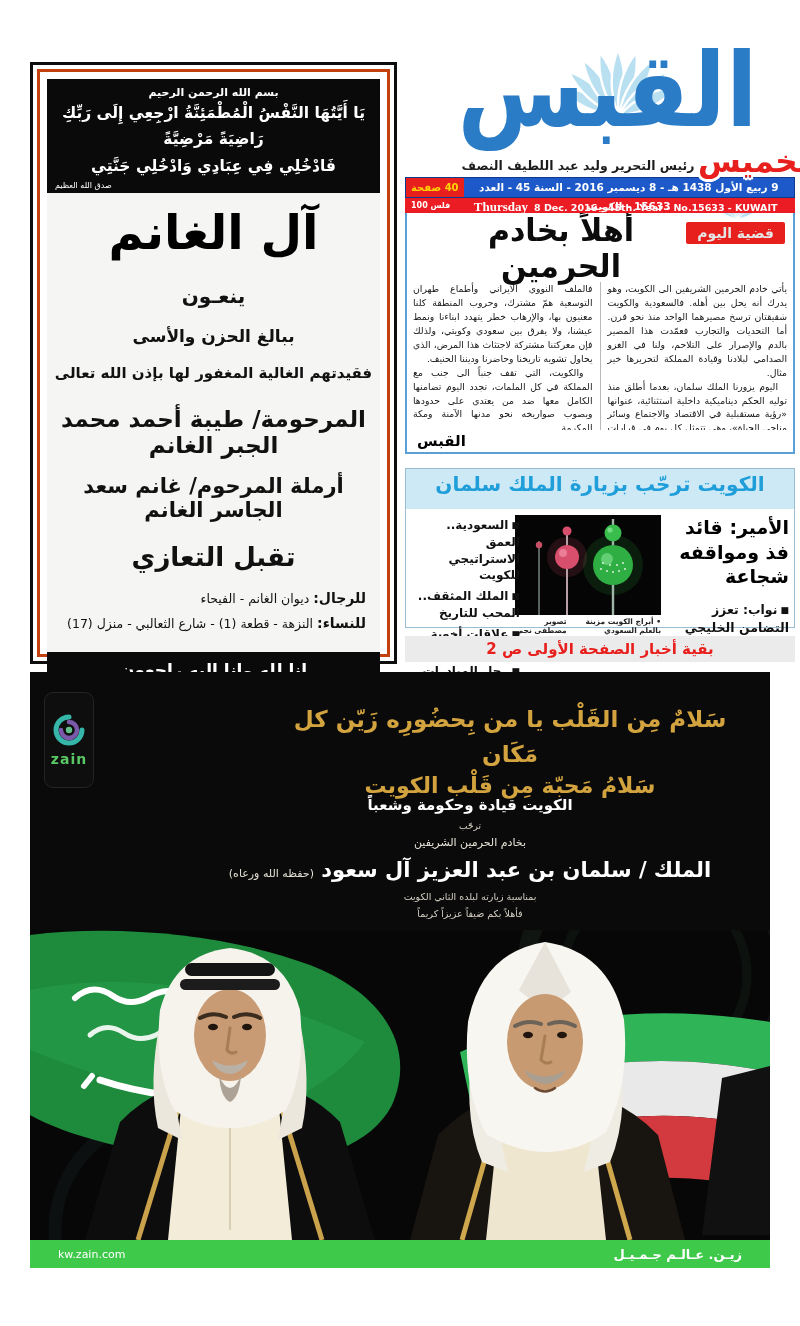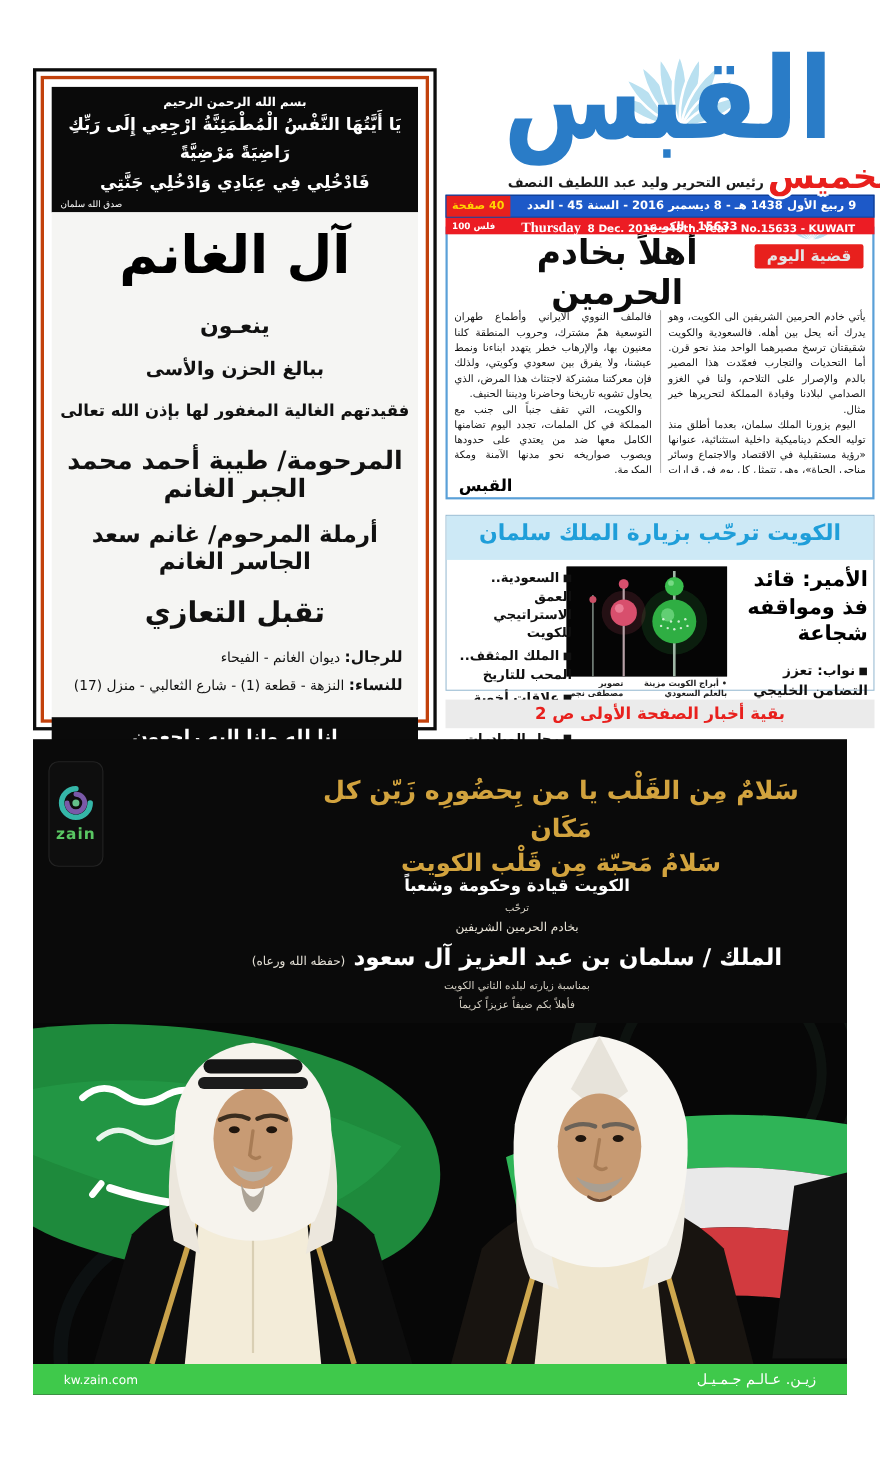--- a/index.html
+++ b/index.html
@@ -126,21 +126,21 @@
   .king-honorific { font-size:11px; font-weight:normal; color:#e4e0d6; }
   .adl4 { font-size:9.5px; color:#d6d1c5; margin-bottom:6px; }
   .adl5 { font-size:9.5px; color:#d6d1c5; }
   .leaders { position:absolute; left:0; bottom:28px; width:740px; height:310px; }
   .leaders svg { display:block; width:100%; height:100%; }
   .ad-footer {
     position:absolute; left:0; bottom:0; width:740px; height:28px; background:#3fc94b;
     display:flex; align-items:center; justify-content:space-between; padding:0 28px; color:#fff;
   }
   .ad-url { font-size:11px; }
-  .ad-slogan { font-size:13px; font-weight:normal; direction:rtl; }
+  .ad-slogan { font-size:13px; font-weight:bold; direction:rtl; }
 </style>
 </head>
 <body>
 
 <div class="page">
 
   <header>
     <svg class="lotus-big" viewBox="-58 -60 116 62" aria-hidden="true">
       <g fill="#b9e0f0" stroke="#ffffff" stroke-width="2">
         <path transform="rotate(-64)" d="M0,-2 C-7,-18 -7,-38 0,-55 C7,-38 7,-18 0,-2 Z"></path>
@@ -168,21 +168,21 @@
       </div>
     </div>
   </header>
 
   <aside class="obituary">
     <div class="ob-inner">
       <div class="ob-quran">
         <div class="ob-bismillah">بسم الله الرحمن الرحيم</div>
         <div class="ob-verse">يَا أَيَّتُهَا النَّفْسُ الْمُطْمَئِنَّةُ ارْجِعِي إِلَى رَبِّكِ رَاضِيَةً مَرْضِيَّةً</div>
         <div class="ob-verse">فَادْخُلِي فِي عِبَادِي وَادْخُلِي جَنَّتِي</div>
-        <div class="ob-sadaqa">صدق الله سلمان</div>
+        <div class="ob-sadaqa">صدق الله العظيم</div>
       </div>
       <div class="ob-body">
         <div class="ob-title">آل الغانم</div>
         <div class="ob-line1">ينعـون</div>
         <div class="ob-line2">ببالغ الحزن والأسى</div>
         <div class="ob-line3">فقيدتهم الغالية المغفور لها بإذن الله تعالى</div>
         <div class="ob-deceased">المرحومة/ طيبة أحمد محمد الجبر الغانم</div>
         <div class="ob-relation">أرملة المرحوم/ غانم سعد الجاسر الغانم</div>
         <div class="ob-cond">تقبل التعازي</div>
         <div class="ob-venues">

